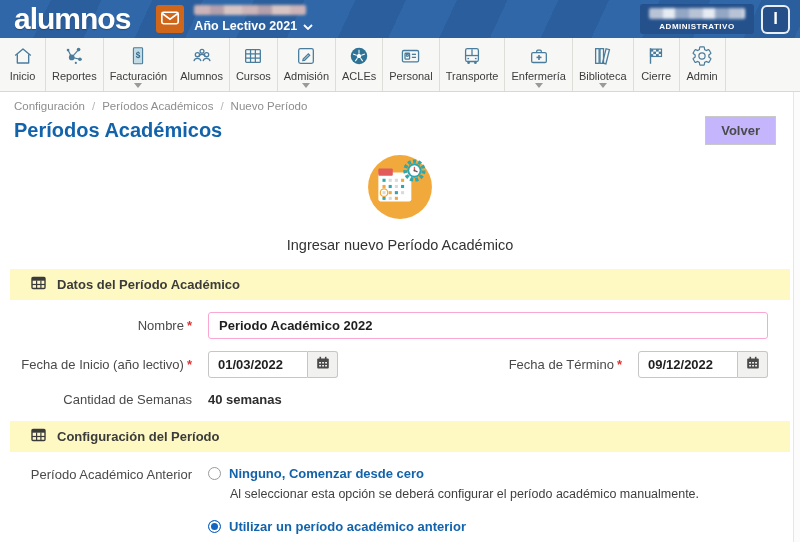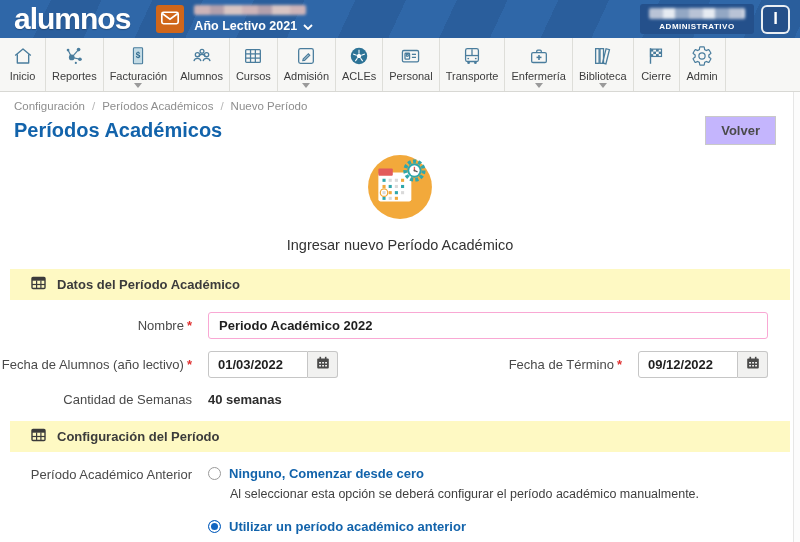--- a/index.html
+++ b/index.html
@@ -360,21 +360,21 @@
     </span>
     <span>Datos del Período Académico</span>
   </div>
 
   <div class="form-row">
     <div class="f-label"><span>Nombre</span><span class="req">*</span></div>
     <input class="txt-input" type="text" value="Periodo Académico 2022" style="">
   </div>
 
   <div class="form-row">
-    <div class="f-label"><span>Fecha de Alumnos (año lectivo)</span><span class="req">*</span></div>
+    <div class="f-label"><span>Fecha de Inicio (año lectivo)</span><span class="req">*</span></div>
     <div class="date-group">
       <input class="date-input" type="text" value="01/03/2022" style="">
       <button class="cal-btn">
         <span>
           <svg width="14" height="14" viewBox="0 0 14 14">
               <rect x="1.2" y="2.6" width="11.6" height="10" rx="1" fill="#4a4a4a"></rect>
               <line x1="4.3" y1="0.8" x2="4.3" y2="3.4" stroke="#4a4a4a" stroke-width="1.6"></line>
               <line x1="9.7" y1="0.8" x2="9.7" y2="3.4" stroke="#4a4a4a" stroke-width="1.6"></line>
               <g fill="#fff">
                 <rect x="3.2" y="6" width="1.7" height="1.5"></rect>

